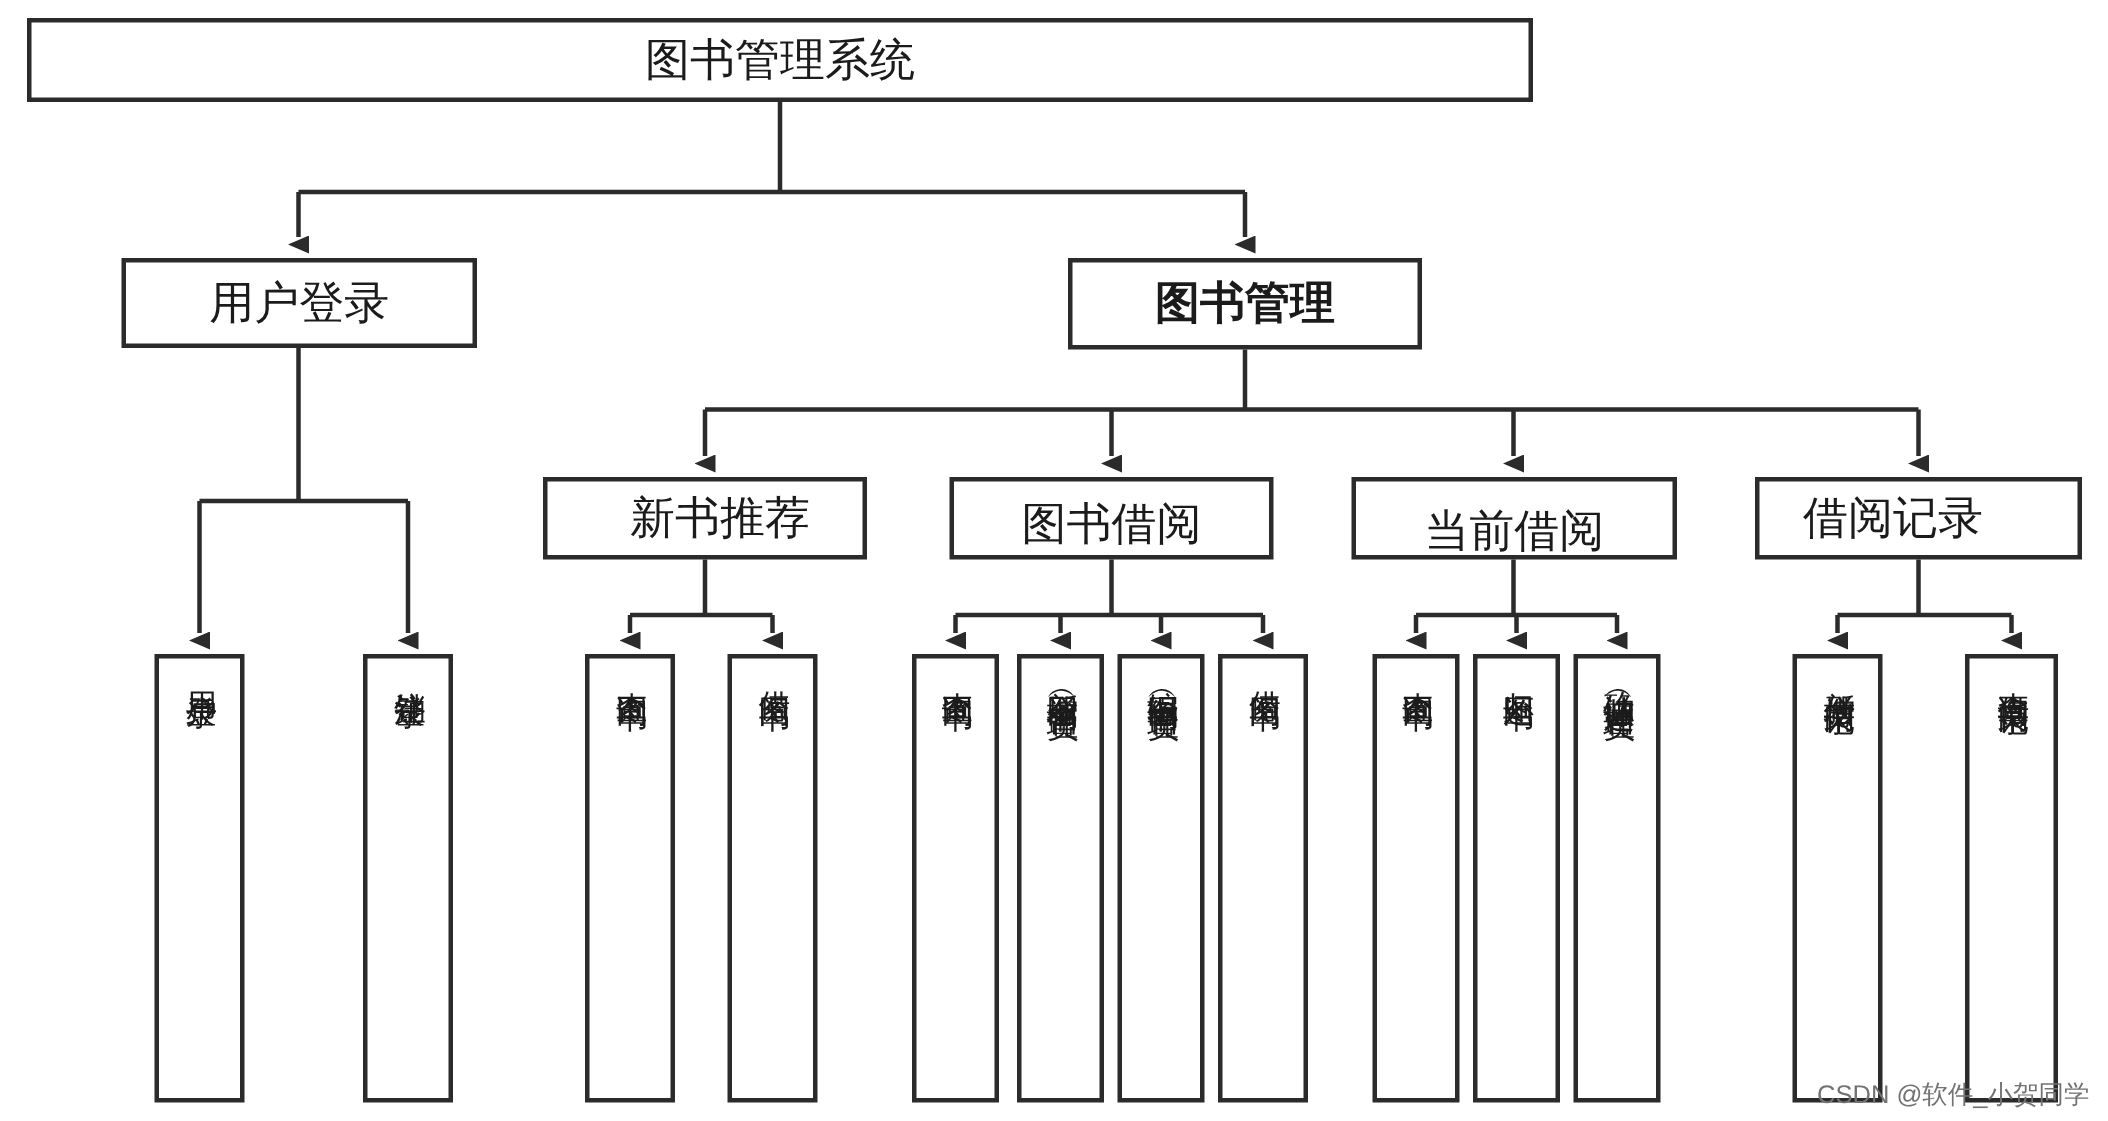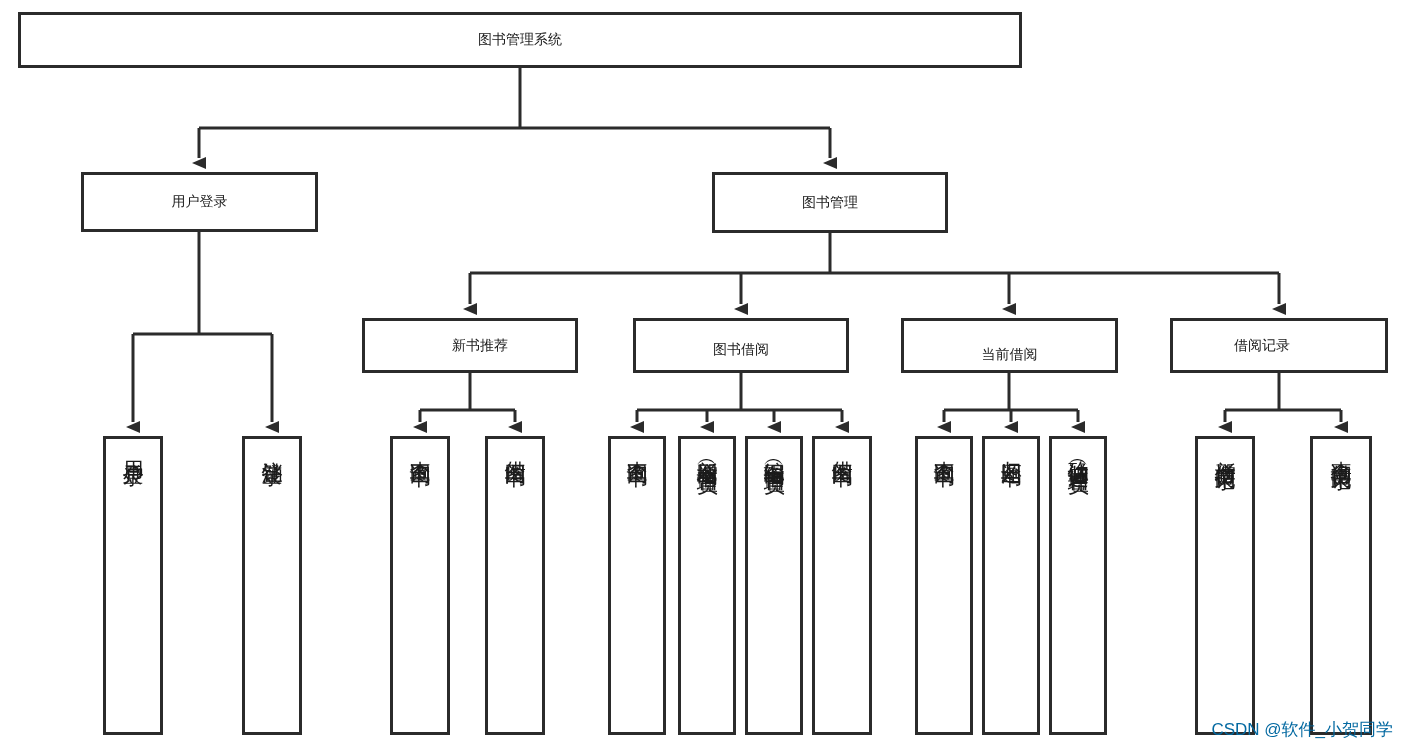--- a/index.html
+++ b/index.html
@@ -61,31 +61,31 @@
   }
   .hlabel-wrap {
     position: absolute;
     display: flex;
     align-items: center;
     justify-content: center;
     pointer-events: none;
   }
   .hlabel-text {
     font-family: "Liberation Sans", "DejaVu Sans", sans-serif;
-    font-size: 14px;
+    font-size: 30px;
     color: #1b1b1b;
     white-space: nowrap;
   }
   .watermark {
     position: absolute;
     right: 12px;
     bottom: 6px;
     font-family: "Liberation Sans", "DejaVu Sans", sans-serif;
     font-size: 17px;
-    color: #0369a1;
+    color: #737373;
     white-space: nowrap;
     pointer-events: none;
   }
 </style>
 </head>
 <body>
 
 <div id="diagram-root">
 
   <svg class="tree-canvas" viewBox="0 0 1405 747" xmlns="http://www.w3.org/2000/svg">
@@ -153,21 +153,21 @@
       </g>
   </svg>
 
   <div id="label-layer">
       <div class="hlabel-wrap" style="left: 18px; top: 12px; width: 1004px; height: 56px;">
         <span class="hlabel-text">图书管理系统</span>
       </div>
       <div class="hlabel-wrap" style="left: 81px; top: 172px; width: 237px; height: 60px;">
         <span class="hlabel-text">用户登录</span>
       </div>
-      <div class="hlabel-wrap" style="left: 712px; top: 172px; width: 236px; height: 61px;">
+      <div class="hlabel-wrap" style="left: 712px; top: 172px; width: 236px; height: 61px; font-weight: bold;">
         <span class="hlabel-text">图书管理</span>
       </div>
       <div class="hlabel-wrap" style="left: 362px; top: 318px; width: 236px; height: 55px;">
         <span class="hlabel-text">新书推荐</span>
       </div>
       <div class="hlabel-wrap" style="left: 633px; top: 318px; width: 216px; height: 63px;">
         <span class="hlabel-text">图书借阅</span>
       </div>
       <div class="hlabel-wrap" style="left: 901px; top: 318px; width: 217px; height: 73px;">
         <span class="hlabel-text">当前借阅</span>

